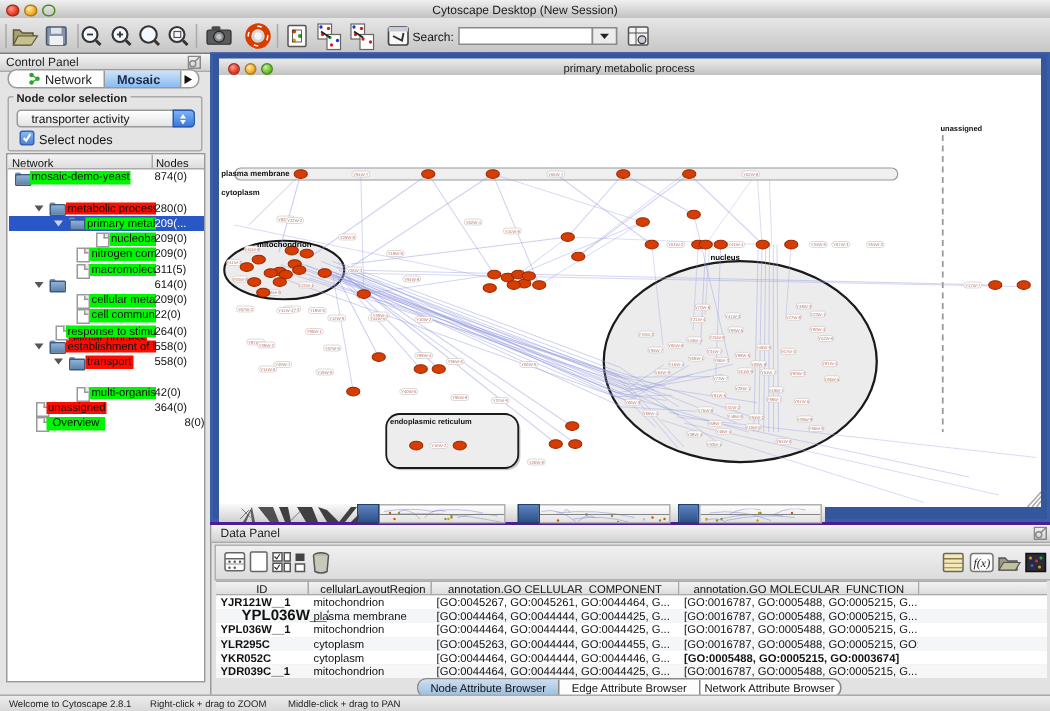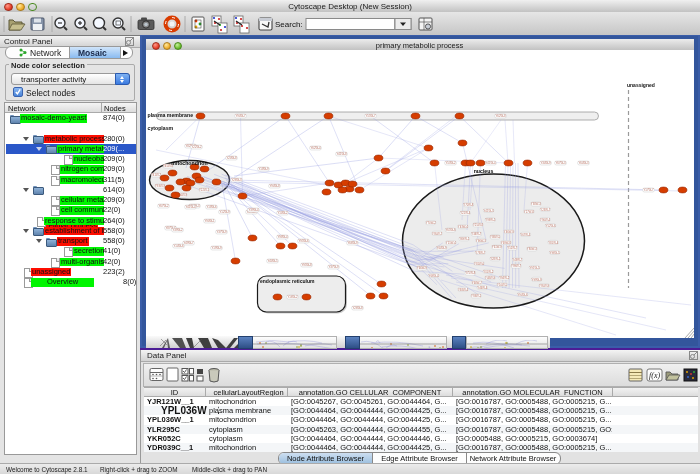--- a/index.html
+++ b/index.html
@@ -231,46 +231,39 @@
         </div>
         <div style="position:absolute;left:0.5px;top:124.5px;width:133px;height:10.25px;">
           <div style="position:absolute;left:30.5px;top:3.2px;width:0;height:0;border-left:3.2px solid transparent;border-right:3.2px solid transparent;border-top:4.2px solid #555;"></div>
           <div style="position:absolute;left:40.5px;top:1.5px;width:9px;height:7px;">
             <div style="position:absolute;left:0;top:0;width:4px;height:2px;background:#7092bc;border-radius:1px 1px 0 0;"></div>
             <div style="position:absolute;left:0;top:1px;width:9px;height:6px;background:linear-gradient(#8fb2d8,#5f83ad);border:0.5px solid #3c5a7d;border-radius:1px;"></div>
           </div>
           <span style="position:absolute;left:51.5px;top:1px;background:#fd0d00;color:#111;font-size:7.5px;line-height:8.5px;padding:0 1px;white-space:nowrap;max-width:44.5px;overflow:hidden;display:inline-block;">transport</span>
           <span style="position:absolute;left:97.5px;top:1px;color:#111;font-size:7.5px;line-height:8.5px;">558(0)</span>
         </div>
-        <div style="position:absolute;left:0.5px;top:134.75px;width:133px;height:10.25px;">
-          <div style="position:absolute;left:58.5px;top:1px;width:6.5px;height:8px;background:#fff;border:0.6px solid #9a9a9a;">
-            <div style="position:absolute;right:-0.5px;top:-0.5px;width:2.5px;height:2.5px;background:#e8e8e8;border-left:0.6px solid #9a9a9a;border-bottom:0.6px solid #9a9a9a;"></div>
-          </div>
-          <span style="position:absolute;left:67.5px;top:1px;background:#00f500;color:#111;font-size:7.5px;line-height:8.5px;padding:0 1px;white-space:nowrap;max-width:28.5px;overflow:hidden;display:inline-block;">secretion</span>
-          <span style="position:absolute;left:97.5px;top:1px;color:#111;font-size:7.5px;line-height:8.5px;">41(0)</span>
-        </div>
         <div style="position:absolute;left:0.5px;top:145.0px;width:133px;height:10.25px;">
           <div style="position:absolute;left:45.5px;top:1px;width:6.5px;height:8px;background:#fff;border:0.6px solid #9a9a9a;">
             <div style="position:absolute;right:-0.5px;top:-0.5px;width:2.5px;height:2.5px;background:#e8e8e8;border-left:0.6px solid #9a9a9a;border-bottom:0.6px solid #9a9a9a;"></div>
           </div>
           <span style="position:absolute;left:54.5px;top:1px;background:#00f500;color:#111;font-size:7.5px;line-height:8.5px;padding:0 1px;white-space:nowrap;max-width:41.5px;overflow:hidden;display:inline-block;">multi-organism pro</span>
           <span style="position:absolute;left:97.5px;top:1px;color:#111;font-size:7.5px;line-height:8.5px;">42(0)</span>
         </div>
         <div style="position:absolute;left:0.5px;top:155.25px;width:133px;height:10.25px;">
           <div style="position:absolute;left:18.5px;top:1px;width:6.5px;height:8px;background:#fff;border:0.6px solid #9a9a9a;">
             <div style="position:absolute;right:-0.5px;top:-0.5px;width:2.5px;height:2.5px;background:#e8e8e8;border-left:0.6px solid #9a9a9a;border-bottom:0.6px solid #9a9a9a;"></div>
           </div>
           <span style="position:absolute;left:25.5px;top:1px;background:#fd0d00;color:#111;font-size:7.5px;line-height:8.5px;padding:0 1px;white-space:nowrap;max-width:70.5px;overflow:hidden;display:inline-block;">unassigned</span>
-          <span style="position:absolute;left:97.5px;top:1px;color:#111;font-size:7.5px;line-height:8.5px;">223(2)</span>
+          <span style="position:absolute;left:97.5px;top:1px;color:#111;font-size:7.5px;line-height:8.5px;">364(0)</span>
         </div>
         <div style="position:absolute;left:0.5px;top:165.5px;width:133px;height:10.25px;">
           <div style="position:absolute;left:18.5px;top:1px;width:6.5px;height:8px;background:#fff;border:0.6px solid #9a9a9a;">
             <div style="position:absolute;right:-0.5px;top:-0.5px;width:2.5px;height:2.5px;background:#e8e8e8;border-left:0.6px solid #9a9a9a;border-bottom:0.6px solid #9a9a9a;"></div>
           </div>
-          <span style="position:absolute;left:25.5px;top:1px;background:#00f500;color:#111;font-size:7.5px;line-height:8.5px;padding:0 16px;white-space:nowrap;max-width:70.5px;overflow:hidden;display:inline-block;">Overview</span>
+          <span style="position:absolute;left:25.5px;top:1px;background:#00f500;color:#111;font-size:7.5px;line-height:8.5px;padding:0 4px;white-space:nowrap;max-width:70.5px;overflow:hidden;display:inline-block;">Overview</span>
           <span style="position:absolute;left:97.5px;top:1px;color:#111;font-size:7.5px;line-height:8.5px;padding-left:20px;">8(0)</span>
         </div>
    </div>
  </div>
 </div>
 
 <div class="abs" style="left:140px;top:35px;width:560px;height:315px;background:#4c1d95;">
 
  <div class="abs" style="left:0;top:0;width:560px;height:313px;background:linear-gradient(90deg,#6e8fc9,#33569c 40%);"></div>
  <div class="abs" style="left:0;top:0;width:560px;height:313px;background:#3a5da8;"></div>
@@ -773,21 +766,21 @@
     <div style="position:absolute;left:315px;top:65.4px;width:156px;height:9.2px;font-size:7.5px;line-height:9.2px;font-weight:normal;color:#111;white-space:nowrap;overflow:hidden;">[GO:0016787, GO:0005488, GO:0005215, G...</div>
     <div style="position:absolute;left:3px;top:74.6px;width:554px;height:9.2px;background:#f4f6f8;"></div>
     <div style="position:absolute;left:6px;top:74.6px;width:58px;height:9.2px;font-size:7.5px;line-height:9.2px;font-weight:bold;color:#111;white-space:nowrap;overflow:hidden;">YLR295C</div>
     <div style="position:absolute;left:68px;top:74.6px;width:78px;height:9.2px;font-size:7.5px;line-height:9.2px;font-weight:normal;color:#111;white-space:nowrap;overflow:hidden;">cytoplasm</div>
     <div style="position:absolute;left:150px;top:74.6px;width:161px;height:9.2px;font-size:7.5px;line-height:9.2px;font-weight:normal;color:#111;white-space:nowrap;overflow:hidden;">[GO:0045263, GO:0044444, GO:0044455, G...</div>
     <div style="position:absolute;left:315px;top:74.6px;width:156px;height:9.2px;font-size:7.5px;line-height:9.2px;font-weight:normal;color:#111;white-space:nowrap;overflow:hidden;">[GO:0016787, GO:0005488, GO:0005215, GO:0003824, G...</div>
     <div style="position:absolute;left:3px;top:83.8px;width:554px;height:9.2px;background:#ffffff;"></div>
     <div style="position:absolute;left:6px;top:83.8px;width:58px;height:9.2px;font-size:7.5px;line-height:9.2px;font-weight:bold;color:#111;white-space:nowrap;overflow:hidden;">YKR052C</div>
     <div style="position:absolute;left:68px;top:83.8px;width:78px;height:9.2px;font-size:7.5px;line-height:9.2px;font-weight:normal;color:#111;white-space:nowrap;overflow:hidden;">cytoplasm</div>
     <div style="position:absolute;left:150px;top:83.8px;width:161px;height:9.2px;font-size:7.5px;line-height:9.2px;font-weight:normal;color:#111;white-space:nowrap;overflow:hidden;">[GO:0044464, GO:0044444, GO:0044446, G...</div>
-    <div style="position:absolute;left:315px;top:83.8px;width:156px;height:9.2px;font-size:7.5px;line-height:9.2px;font-weight:normal;color:#111;white-space:nowrap;overflow:hidden;">[GO:0005488, GO:0005215, GO:0003674]</div>
+    <div style="position:absolute;left:315px;top:83.8px;width:156px;height:9.2px;font-size:7.5px;line-height:9.2px;font-weight:bold;color:#111;white-space:nowrap;overflow:hidden;">[GO:0005488, GO:0005215, GO:0003674]</div>
     <div style="position:absolute;left:3px;top:93.0px;width:554px;height:9.2px;background:#f4f6f8;"></div>
     <div style="position:absolute;left:6px;top:93.0px;width:58px;height:9.2px;font-size:7.5px;line-height:9.2px;font-weight:bold;color:#111;white-space:nowrap;overflow:hidden;">YDR039C__1</div>
     <div style="position:absolute;left:68px;top:93.0px;width:78px;height:9.2px;font-size:7.5px;line-height:9.2px;font-weight:normal;color:#111;white-space:nowrap;overflow:hidden;">mitochondrion</div>
     <div style="position:absolute;left:150px;top:93.0px;width:161px;height:9.2px;font-size:7.5px;line-height:9.2px;font-weight:normal;color:#111;white-space:nowrap;overflow:hidden;">[GO:0044464, GO:0044444, GO:0044425, G...</div>
     <div style="position:absolute;left:315px;top:93.0px;width:156px;height:9.2px;font-size:7.5px;line-height:9.2px;font-weight:normal;color:#111;white-space:nowrap;overflow:hidden;">[GO:0016787, GO:0005488, GO:0005215, G...</div>
 
  <div class="abs" style="left:137px;top:102px;width:281px;height:11px;border:1px solid #888;border-radius:6px;background:#fdfdfd;overflow:hidden;">
    <div class="abs" style="left:0;top:0;width:93px;height:11px;background:linear-gradient(#cddef0,#9abede);border-right:1px solid #888;"></div>
    <div class="abs" style="left:0;top:1.2px;width:93px;text-align:center;font-size:7.5px;color:#111;">Node Attribute Browser</div>
    <div class="abs" style="left:94px;top:1.2px;width:93px;text-align:center;font-size:7.5px;color:#111;">Edge Attribute Browser</div>

